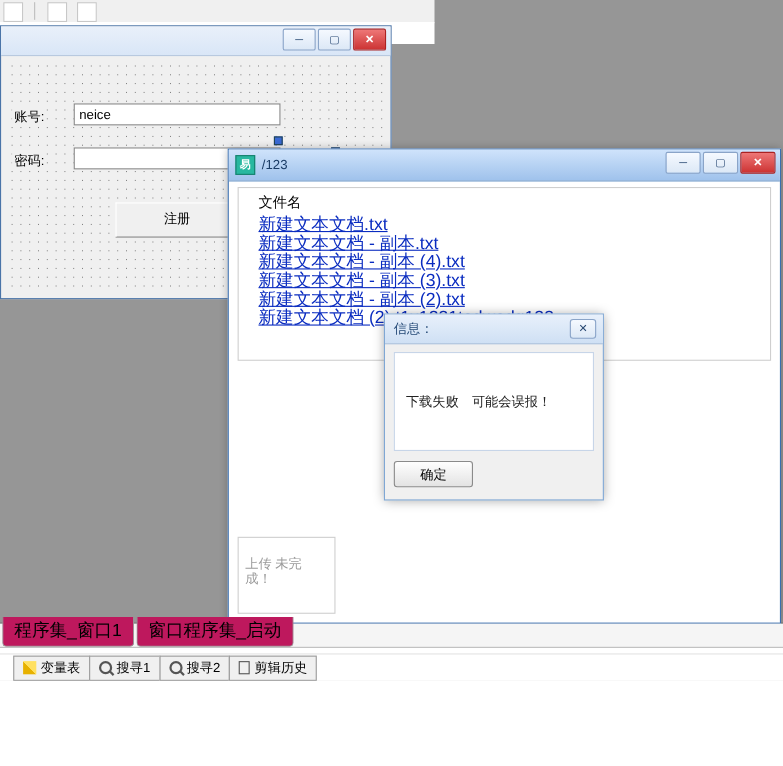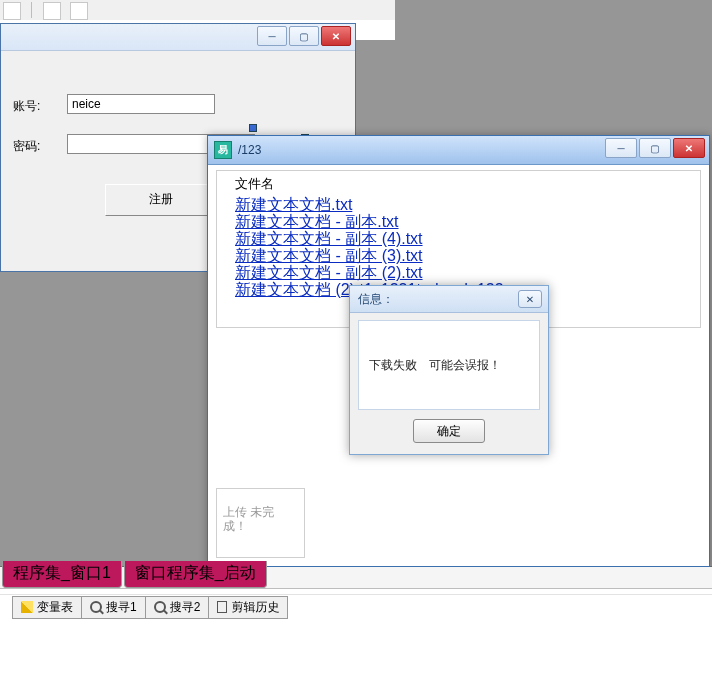--- a/index.html
+++ b/index.html
@@ -28,21 +28,21 @@
   .runwin .winbtns .winbtn{width:30px;height:18px}
   .list-area{position:absolute;left:8px;right:8px;top:34px;height:150px;border:1px solid #cfcfcf;background:#fff;overflow:hidden;padding:3px 18px}
   .list-head{font-size:13px;padding:1px 0 3px 0}
   .file-link{color:#0a2cc0;text-decoration:underline;cursor:pointer;display:block;line-height:17px;font-size:16px}
   .status-box{position:absolute;left:8px;bottom:8px;width:75px;height:36px;border:1px solid #cfcfcf;padding:16px 6px;color:#9a9a9a;line-height:14px}
   
   .msgbox{position:absolute;left:349px;top:285px;width:198px;height:168px;background:#f0f0f0;border:1px solid #7fa7d4;box-shadow:0 0 10px rgba(0,0,0,.35);z-index:5}
   .msgbox .titlebar{height:26px;background:linear-gradient(#e8f0fb,#cfe0f4);border-bottom:1px solid #a9c0dc;position:relative;display:flex;align-items:center;padding-left:8px;color:#254a77}
   .msgbox .mclose{position:absolute;right:6px;top:4px;width:22px;height:16px;border:1px solid #8aa4c8;border-radius:3px;background:linear-gradient(#f5f9ff,#dce8f6);display:flex;align-items:center;justify-content:center;font-size:10px;color:#2a4a74;cursor:pointer}
   .msgbox .body{position:absolute;left:8px;right:8px;top:34px;bottom:44px;background:#fff;border:1px solid #c7d5e8;display:flex;align-items:center;padding:0 10px;color:#222}
-  .msgbox .footer{position:absolute;left:8px;right:8px;bottom:8px;height:30px;display:flex;justify-content:center;align-items:center}
+  .msgbox .footer{position:absolute;left:8px;right:8px;bottom:8px;height:30px;display:flex;justify-content:flex-start;align-items:center}
   .msgbox .okbtn{min-width:72px;height:24px;border:1px solid #8a8a8a;border-radius:3px;background:linear-gradient(#fefefe,#e3e3e3);cursor:pointer;font-size:12px}
   
   .tabstrip{position:absolute;left:0;right:0;top:567px;height:21px;background:#f5f5f5;border-bottom:1px solid #bdbdbd;display:flex;align-items:flex-end;padding-left:2px}
   .tab{border:1px solid #9a9a9a;border-top-left-radius:0;border-top-right-radius:0;border-bottom-left-radius:4px;border-bottom-right-radius:4px;border-top:none;background:#be185d;padding:2px 10px 3px;margin-right:2px;font-size:16px;cursor:pointer}
   
   .tooltabs{position:absolute;left:0;right:0;top:594px;height:24px;background:#fff;border-top:1px solid #e3e3e3;border-bottom:1px solid #bdbdbd;display:flex;align-items:center;padding-left:12px;gap:0}
   .tooltab{border:1px solid #9a9a9a;background:#f0f0f0;padding:2px 8px;margin-right:-1px;font-size:12px;display:flex;align-items:center;gap:4px;cursor:pointer}
   .ico{width:12px;height:12px;display:inline-block}
   .ico-var{background:linear-gradient(45deg,#e7b100 50%,#ffe060 50%)}
   .ico-search{border:2px solid #555;border-radius:50%;width:8px;height:8px;position:relative}
@@ -66,21 +66,21 @@
   <div class="form-design">
     <div class="titlebar">
       <div class="winbtns">
         <div class="winbtn">─</div>
         <div class="winbtn">▢</div>
         <div class="winbtn close">✕</div>
       </div>
     </div>
     <div class="form-body">
       <div class="lbl" style="left:6px;top:44px">账号:</div>
-      <input class="txtbox" style="left: 62px; top: 40px; width: 148px;" value="neice">
+      <input class="txtbox" style="left: 62px; top: 40px; width: 188px;" value="neice">
       <div class="lbl" style="left:6px;top:84px">密码:</div>
       <input class="txtbox" style="left: 62px; top: 80px; width: 188px;" value="">
 
       <div class="btn3d" style="left:100px;top:130px;width:110px">注册</div>
     </div>
 
     <div class="handle" style="left:248px;top:100px"></div>
     <div class="handle" style="left:248px;top:120px"></div>
     <div class="handle" style="left:300px;top:110px"></div>
   </div>

